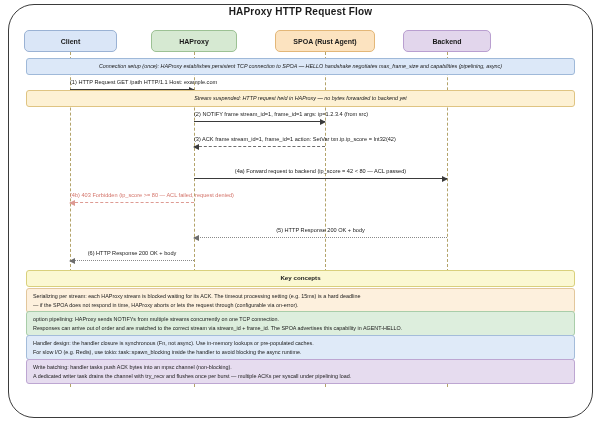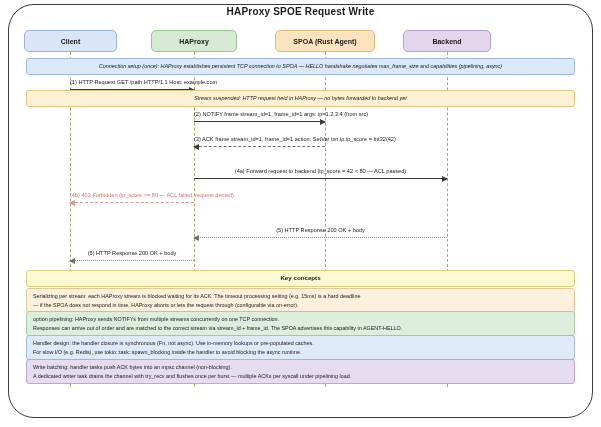--- a/index.html
+++ b/index.html
@@ -59,21 +59,21 @@
   .msg.denied .line{border-top:1px dashed #dd9a92;}
   .msg.denied .ah-left{border-right-color:#dd9a92;}
   .msg.open .line{border-top:1px dotted #8a8a8a;}
   .msg.open .ah-left{border-right-color:#6d6d6d;}
 </style>
 </head>
 <body>
 
 <div class="frame"></div>
 
-<div class="title">HAProxy SPOE Request Write</div>
+<div class="title">HAProxy HTTP Request Flow</div>
 
 <div class="actor a-client">
     <span>Client</span>
   </div>
 <div class="actor a-haproxy">
     <span>HAProxy</span>
   </div>
 <div class="actor a-spoa">
     <span>SPOA (Rust Agent)</span>
   </div>

